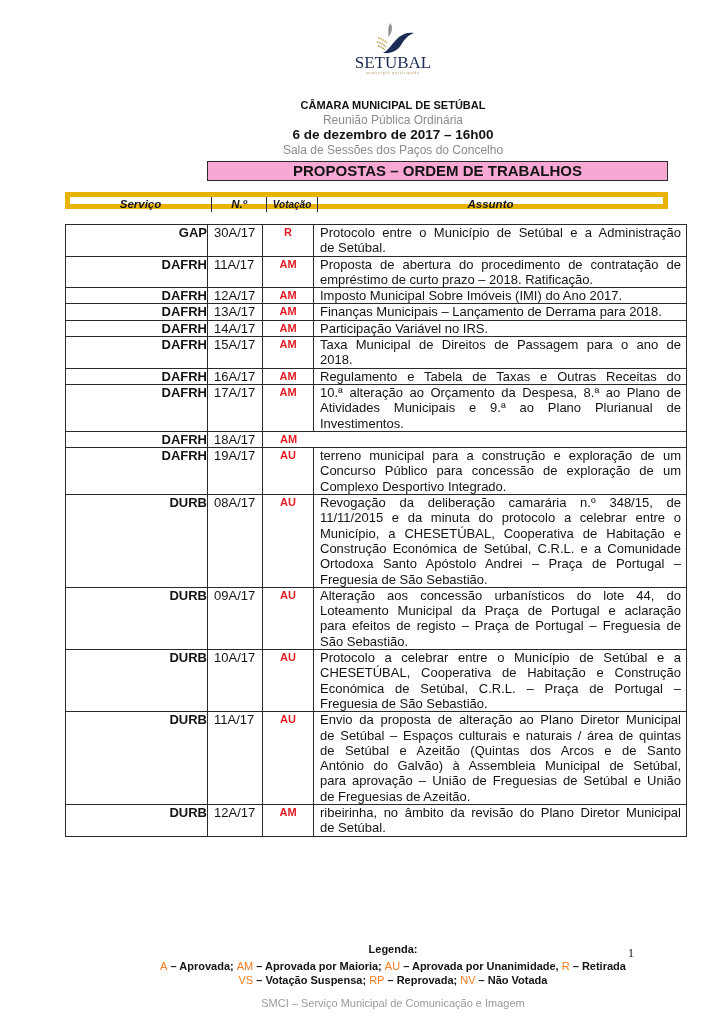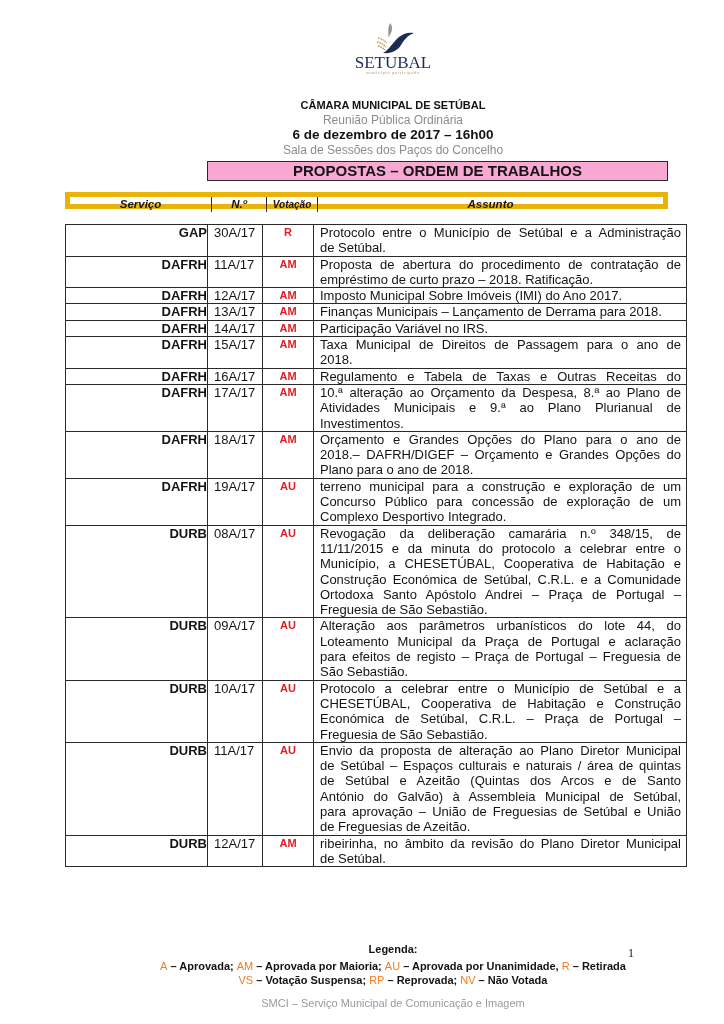--- a/index.html
+++ b/index.html
@@ -166,25 +166,20 @@
       <span class="ln">10.ª alteração ao Orçamento da Despesa, 8.ª ao Plano de</span>
       <span class="ln">Atividades Municipais e 9.ª ao Plano Plurianual de</span>
       <span class="ln last">Investimentos.</span>
     </div>
   </div>
 
   <div class="row">
     <div class="c svc">DAFRH</div>
     <div class="c num">18A/17</div>
     <div class="c vot">AM</div>
-    <div class="c asu">
-      <span class="ln">Orçamento e Grandes Opções do Plano para o ano de</span>
-      <span class="ln">2018.– DAFRH/DIGEF – Orçamento e Grandes Opções do</span>
-      <span class="ln last">Plano para o ano de 2018.</span>
-    </div>
   </div>
 
   <div class="row">
     <div class="c svc">DAFRH</div>
     <div class="c num">19A/17</div>
     <div class="c vot">AU</div>
     <div class="c asu">
       <span class="ln">terreno municipal para a construção e exploração de um</span>
       <span class="ln">Concurso Público para concessão de exploração de um</span>
       <span class="ln last">Complexo Desportivo Integrado.</span>
@@ -203,21 +198,21 @@
       <span class="ln">Ortodoxa Santo Apóstolo Andrei – Praça de Portugal –</span>
       <span class="ln last">Freguesia de São Sebastião.</span>
     </div>
   </div>
 
   <div class="row">
     <div class="c svc">DURB</div>
     <div class="c num">09A/17</div>
     <div class="c vot">AU</div>
     <div class="c asu">
-      <span class="ln">Alteração aos parâmetros urbanísticos do lote 44, do</span>
+      <span class="ln">Alteração aos concessão urbanísticos do lote 44, do</span>
       <span class="ln">Loteamento Municipal da Praça de Portugal e aclaração</span>
       <span class="ln">para efeitos de registo – Praça de Portugal – Freguesia de</span>
       <span class="ln last">São Sebastião.</span>
     </div>
   </div>
 
   <div class="row">
     <div class="c svc">DURB</div>
     <div class="c num">10A/17</div>
     <div class="c vot">AU</div>

